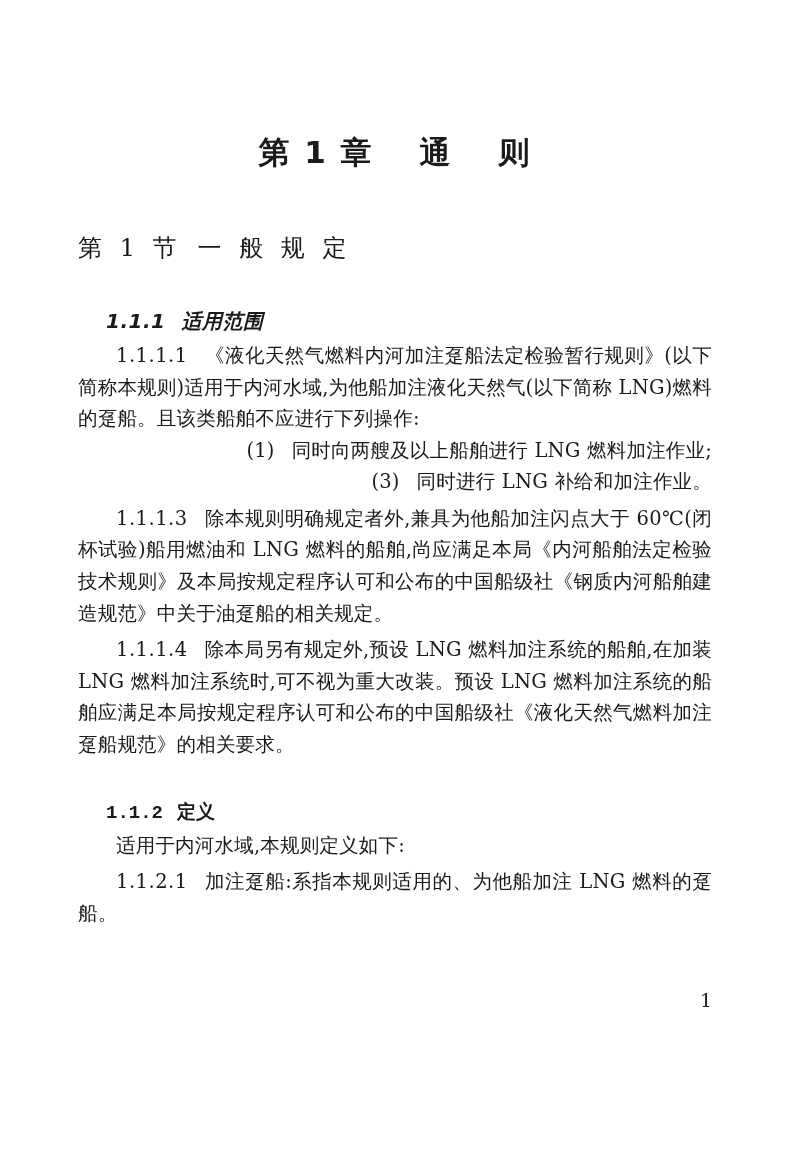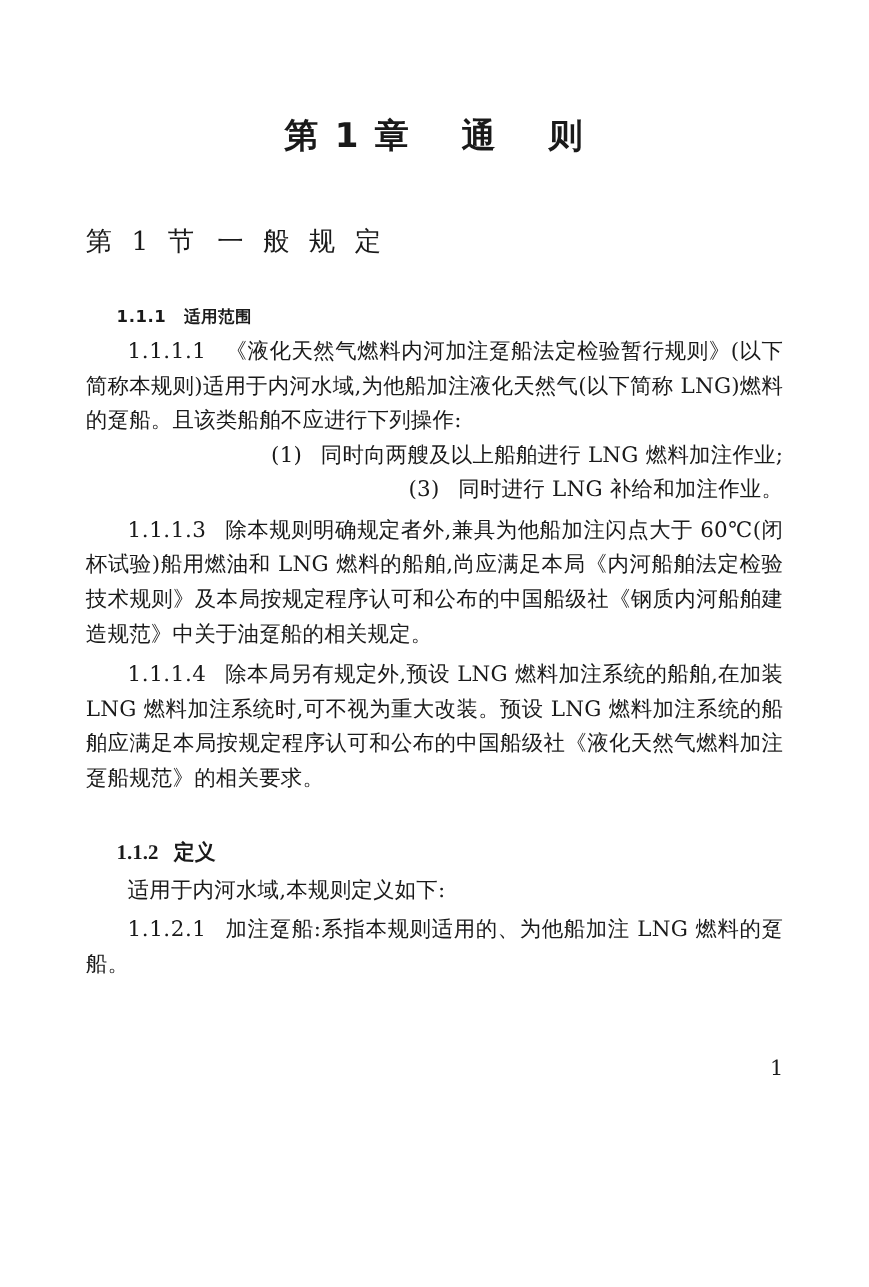--- a/index.html
+++ b/index.html
@@ -14,20 +14,21 @@
     color: #1a1a1a;
     position: relative;
     overflow: hidden;
   }
   .page {
     position: relative;
     width: 790px;
     height: 1020px;
     box-sizing: border-box;
     padding: 95px 78px 0 78px;
+    margin-top: 29px;
   }
   .chapter-title {
     text-align: center;
     font-size: 31px;
     font-weight: bold;
     letter-spacing: 2px;
     margin: 0 0 0 0;
     padding-top: 8px;
     font-family: "DejaVu Sans", "Liberation Sans", sans-serif;
   }
@@ -37,26 +38,27 @@
     text-align: left;
     font-size: 24px;
     font-weight: normal;
     letter-spacing: 5px;
     margin: 58px 0 0 0;
     font-family: "DejaVu Serif", "Liberation Serif", serif;
   }
   .section-title .gap-sm { display: inline-block; width: 16px; }
 
   .clause-head {
-    font-size: 15px;
+    font-size: 20px;
     font-weight: bold;
     margin: 44px 0 0 0;
     padding-left: 28px;
     font-family: "DejaVu Sans", "Liberation Sans", sans-serif;
     letter-spacing: 0.5px;
+    font-style: italic;
   }
   .clause-head .gap { display: inline-block; width: 16px; }
 
   p.body {
     font-size: 19.5px;
     line-height: 1.62;
     margin: 5px 0 0 0;
     text-align: justify;
     text-justify: inter-ideograph;
     letter-spacing: 0.2px;
@@ -81,21 +83,21 @@
   }
   p.list .gap {
     display: inline-block;
     width: 17px;
   }
   .clause-head-2 {
     font-size: 19px;
     font-weight: bold;
     margin: 38px 0 0 0;
     padding-left: 28px;
-    font-family: Liberation Serif, serif;
+    font-family: Liberation Mono, monospace;
   }
   .clause-head-2 .gap { display: inline-block; width: 14px; }
 
   .page-number {
     position: absolute;
     right: 78px;
     bottom: 38px;
     font-size: 19px;
     font-family: "DejaVu Serif", "Liberation Serif", serif;
   }

